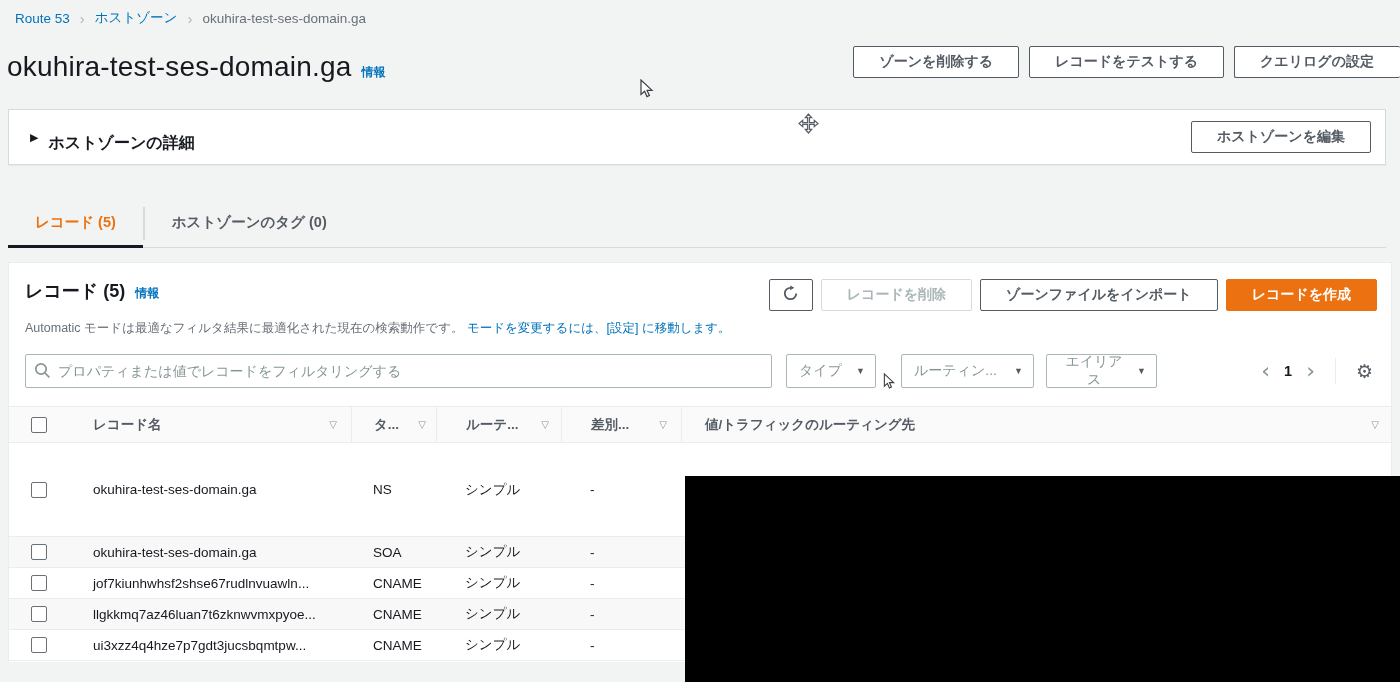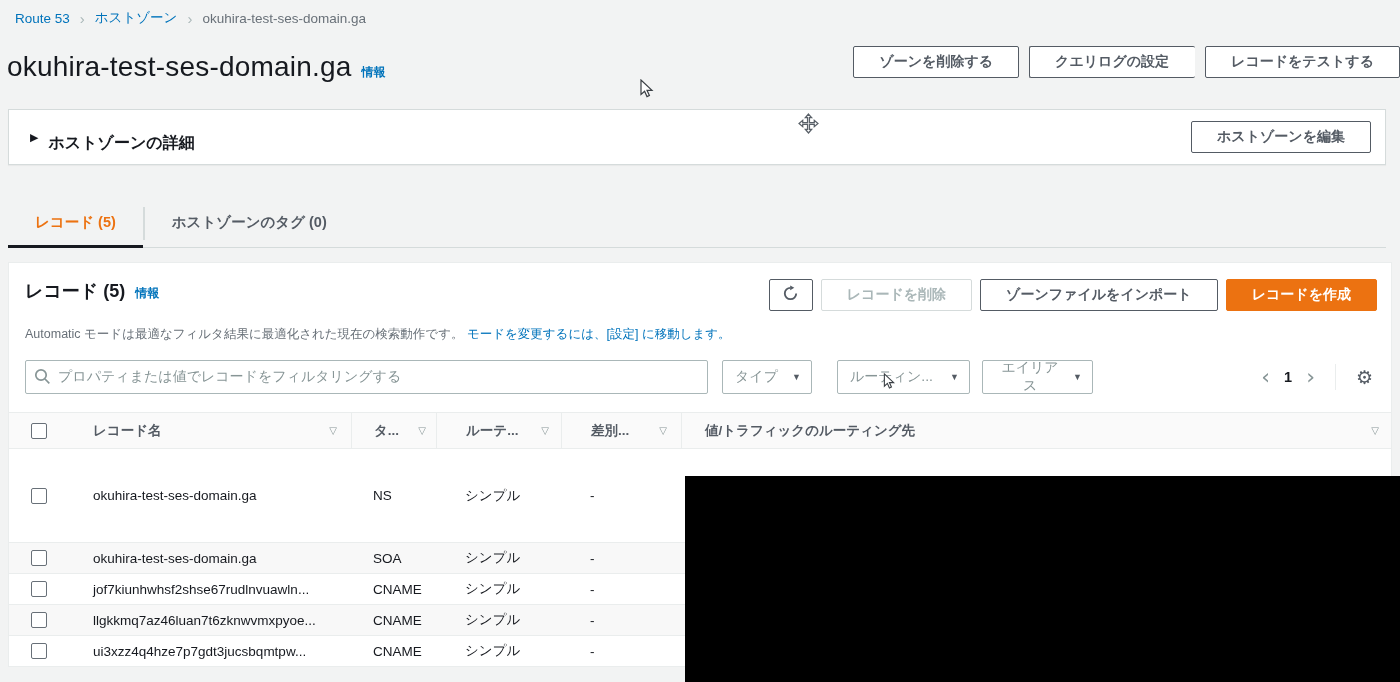--- a/index.html
+++ b/index.html
@@ -47,27 +47,27 @@
     color:#545b64; cursor:pointer; position:relative; z-index:1; border-bottom:3px solid transparent; }
   .tab.active { color:#ec7211; border-bottom-color:#16191f; }
   .tab-divider { width:1px; background:#d5dbdb; margin:8px 0; }
 
   
   .records-card { margin:14px 8px 0 8px; background:#fff; border:1px solid #eaeded;
     border-bottom:none; min-height:400px; }
   .records-header { display:flex; justify-content:space-between; align-items:flex-start; padding:16px 12px 0 16px; }
   .records-title-wrap { display:flex; align-items:baseline; gap:10px; }
   .records-title { font-size:18px; font-weight:700; }
-  .records-desc { font-size:12.5px; color:#687078; margin-top:15px; padding-left:16px; }
+  .records-desc { font-size:12.5px; color:#687078; margin-top:9px; padding-left:16px; }
   .records-desc .desc-link { color:#0073bb; cursor:pointer; }
   .records-actions { display:flex; gap:8px; padding-right:2px; }
 
   
   .filter-row { display:flex; align-items:center; margin:17px 12px 0 16px; }
-  .search-box { position:relative; width:683px; height:34px;font-family:Liberation Serif, serif; }
+  .search-box { position:relative; width:747px; height:34px; }
   .search-box input { width:100%; height:100%; border:1px solid #aab7b8; border-radius:2px;
     padding:0 10px 0 32px; font-size:14px; color:#16191f; font-family:inherit; outline:none; }
   .search-box input::placeholder { color:#879596; }
   .search-icon { position:absolute; left:9px; top:8px; }
   .filter-btn { display:inline-flex; align-items:center; justify-content:space-between;
     height:34px; border:1px solid #aab7b8; border-radius:2px; background:#fff;
     color:#879596; font-size:14px; padding:0 10px 0 12px; cursor:pointer; font-family:inherit; }
   .filter-btn .dd-arrow { font-size:9px; color:#545b64; margin-left:8px; }
   .fb1 { width:90px; margin-left:14px; }
   .fb2 { width:133px; margin-left:25px; }
@@ -114,22 +114,22 @@
     <span class="crumb-current">okuhira-test-ses-domain.ga</span>
   </div>
 
   <div class="page-header">
     <div class="title-wrap">
       <h1 class="page-title">okuhira-test-ses-domain.ga</h1>
       <span class="info-link">情報</span>
     </div>
     <div class="header-buttons">
       <button class="btn">ゾーンを削除する</button>
+      <button class="btn">レコードをテストする</button>
       <button class="btn cut">クエリログの設定</button>
-      <button class="btn">レコードをテストする</button>
     </div>
   </div>
 
   <div class="zone-panel">
     <div class="zone-title-wrap">
       <span class="expander-arrow">▶</span>
       <span class="zone-title">ホストゾーンの詳細</span>
     </div>
     <button class="btn">ホストゾーンを編集</button>
   </div>

